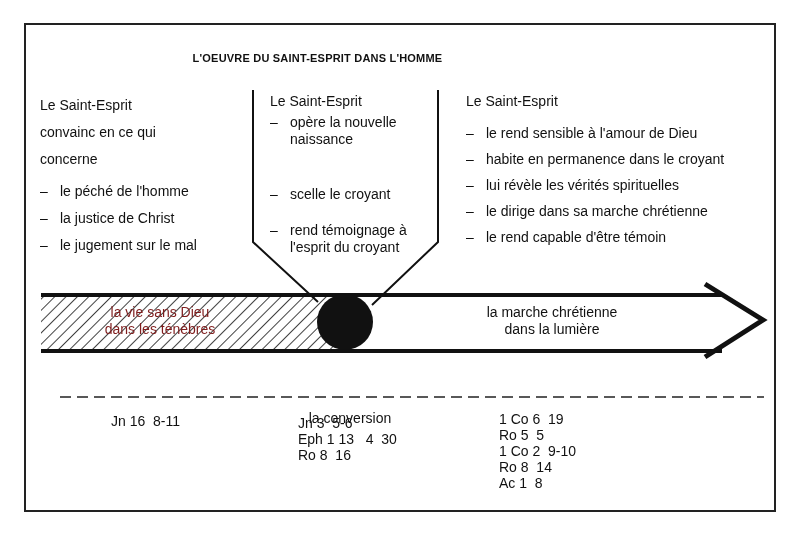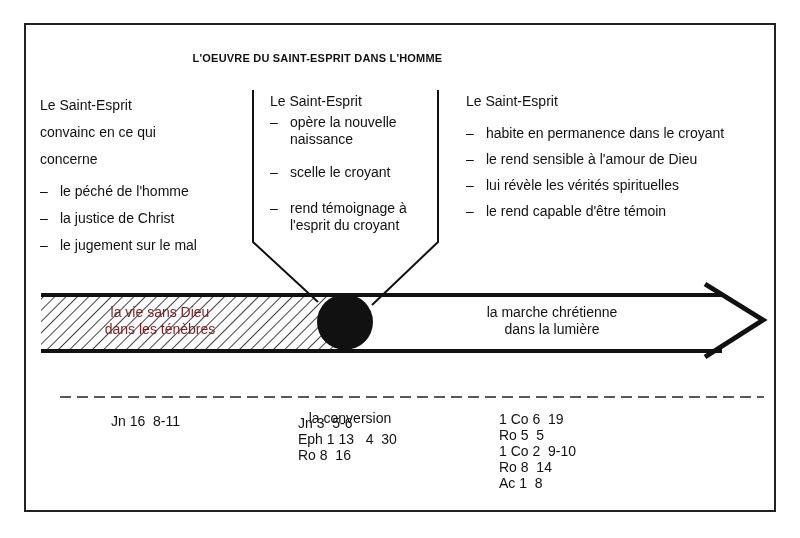--- a/index.html
+++ b/index.html
@@ -69,29 +69,30 @@
   <span class="intro">convainc en ce qui</span>
   <span class="intro">concerne</span>
   <span class="item"><span class="dash">–</span><span>le péché de l'homme</span></span>
   <span class="item"><span class="dash">–</span><span>la justice de Christ</span></span>
   <span class="item"><span class="dash">–</span><span>le jugement sur le mal</span></span>
 </div>
 
 <div class="col" id="col-mid">
   <span class="head">Le Saint-Esprit</span>
   <span class="item"><span class="dash">–</span><span>opère la nouvelle naissance</span></span>
-  <span class="item" style="margin-top:16px"><span class="dash">–</span><span>scelle le croyant</span></span>
+  <span class="item" style="margin-top:38px"><span class="dash">–</span><span>scelle le croyant</span></span>
   <span class="item" style="margin-top:19px"><span class="dash">–</span><span>rend témoignage à l'esprit du croyant</span></span>
 </div>
 
 <div class="col" id="col-right">
   <span class="head" style="margin-bottom:6px">Le Saint-Esprit</span>
+  <span class="item"><span class="dash">–</span><span>le rend sensible à l'amour de Dieu</span></span>
   <span class="item"><span class="dash">–</span><span>habite en permanence dans le croyant</span></span>
-  <span class="item"><span class="dash">–</span><span>le rend sensible à l'amour de Dieu</span></span>
   <span class="item"><span class="dash">–</span><span>lui révèle les vérités spirituelles</span></span>
+  <span class="item"><span class="dash">–</span><span>le dirige dans sa marche chrétienne</span></span>
   <span class="item"><span class="dash">–</span><span>le rend capable d'être témoin</span></span>
 </div>
 
 <div class="bar-label" id="dark-label">
   <span style="display:block">la vie sans Dieu</span>
   <span style="display:block">dans les ténèbres</span>
 </div>
 
 <div class="bar-label" id="light-label">
   <span style="display:block">la marche chrétienne</span>

